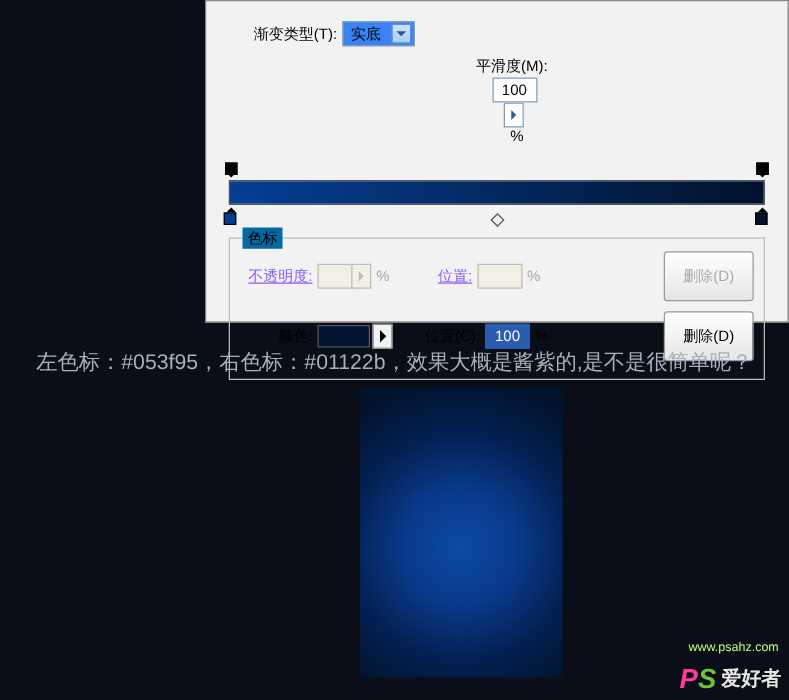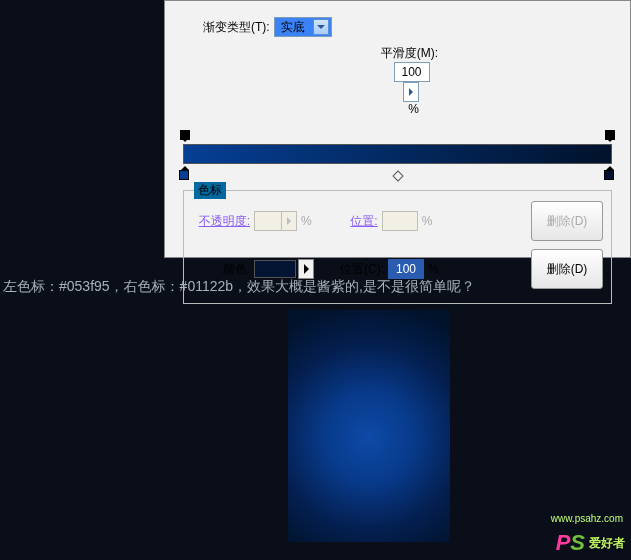--- a/index.html
+++ b/index.html
@@ -214,24 +214,24 @@
       height: 20px;
       border: 1px solid #888;
       background: #f2f2f2;
       display: flex;
       align-items: center;
       justify-content: center;
       margin-left: 2px;
     }
     .caption {
       position: absolute;
-      left: 3px;
+      left: 29px;
       top: 278px;
       color: #a8b0bb;
-      font-size: 14px;
+      font-size: 17px;
     }
     .preview {
       position: absolute;
       left: 288px;
       top: 310px;
       width: 162px;
       height: 232px;
       background: radial-gradient(circle at 50% 55%, #0d4aa7 0%, #083a8a 30%, #042052 60%, #01122b 90%);
     }
     .watermark {
@@ -244,22 +244,22 @@
       align-items: center;
       gap: 4px;
     }
     .wm-ps {
       font-size: 22px;
       font-style: italic;
     }
     .wm-ps .p { color: #ff3b9e; }
     .wm-ps .s { color: #6fc23a; }
     .wm-cn {
-      font-size: 12px;
-      color: #bef264;
+      font-size: 16px;
+      color: #e5e5e5;
       text-shadow: 0 0 2px #000;
     }
     .wm-url {
       position: absolute;
       right: 8px;
       bottom: 36px;
       font-size: 10px;
       color: #c0ff7a;
     }
   </style>

